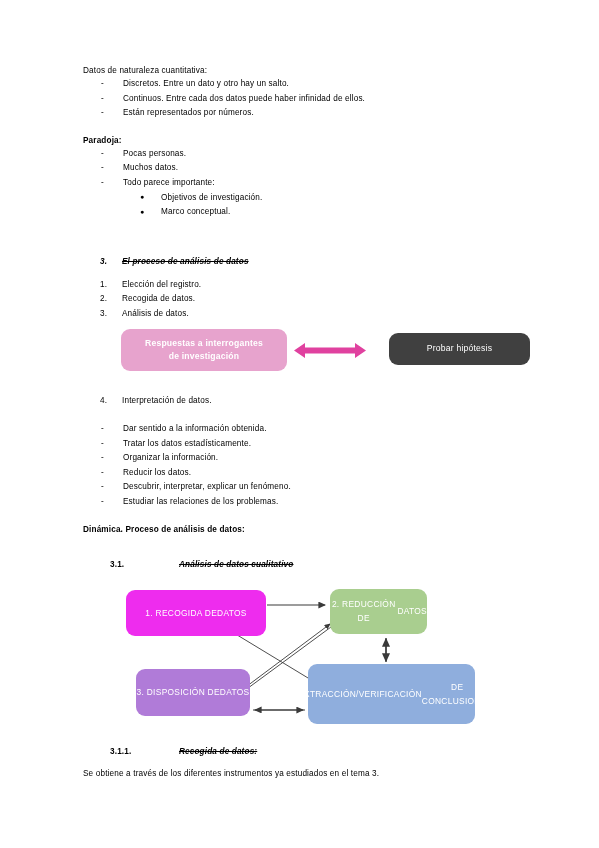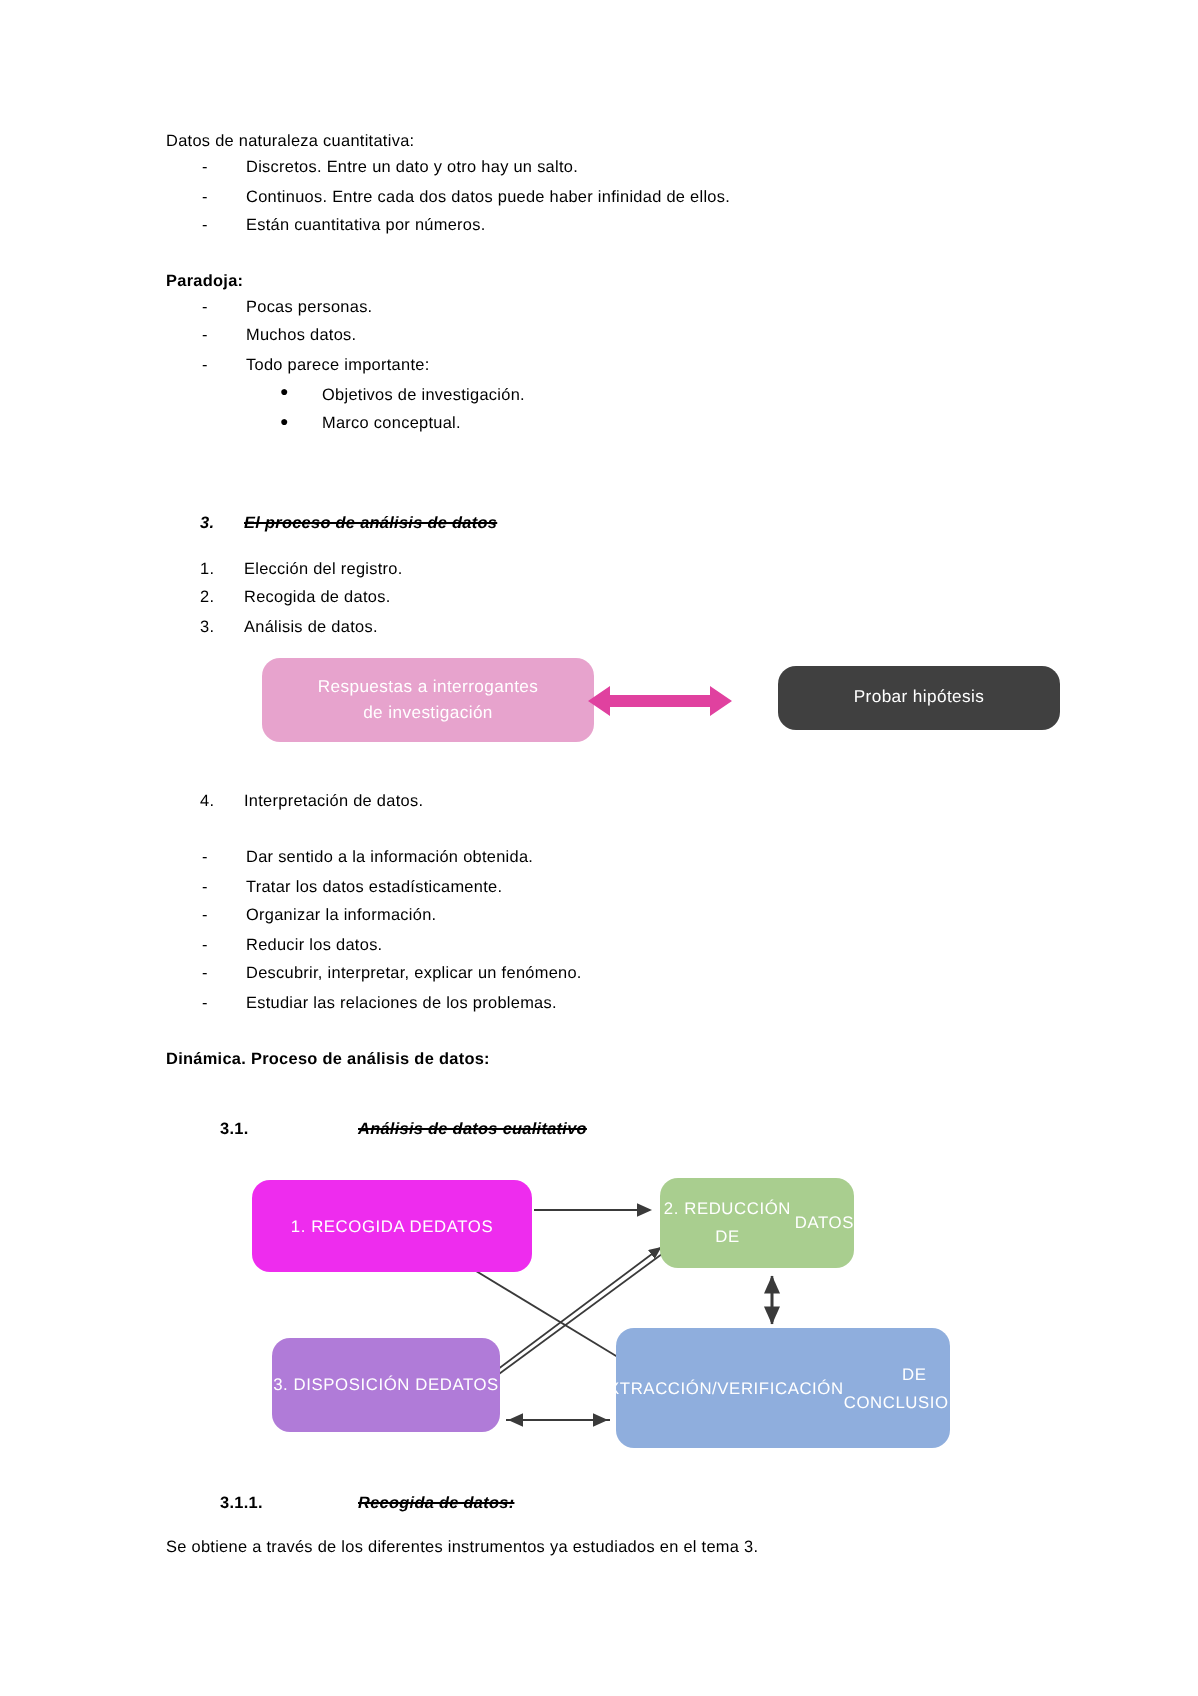--- a/index.html
+++ b/index.html
@@ -128,23 +128,24 @@
     display: flex;
     flex-direction: column;
     align-items: center;
     justify-content: center;
     text-align: center;
     font-size: 8.6px;
     line-height: 13px;
     letter-spacing: 0.2px;
   }
   .pink-a {
-    left: 48px; top: 0px;
+    left: 38px; top: 0px;
     width: 166px; height: 42px;
     background: #E7A3CD;
+    font-weight: bold;
   }
   .pink-b {
     left: 292px; top: 4px;
     width: 141px; height: 32px;
     background: #404040;
     margin-left: 14px;
   }
   .arrow2 {
     position: absolute;
     left: 211px; top: 13px;
@@ -203,21 +204,21 @@
 </head>
 <body>
 
 <div class="page">
   <div class="content">
 
     <p class="para">Datos de naturaleza cuantitativa:</p>
     <ul class="dash-list">
       <li><span class="mk">-</span><span>Discretos. Entre un dato y otro hay un salto.</span></li>
       <li><span class="mk">-</span><span>Continuos. Entre cada dos datos puede haber infinidad de ellos.</span></li>
-      <li><span class="mk">-</span><span>Están cuantitativa por números.</span></li>
+      <li><span class="mk">-</span><span>Están representados por números.</span></li>
     </ul>
 
     <div class="spacer-md"></div>
 
     <p class="para bold">Paradoja:</p>
     <ul class="dash-list">
       <li><span class="mk">-</span><span>Pocas personas.</span></li>
       <li><span class="mk">-</span><span>Muchos datos.</span></li>
       <li><span class="mk">-</span><span>Todo parece importante:</span></li>
     </ul>

